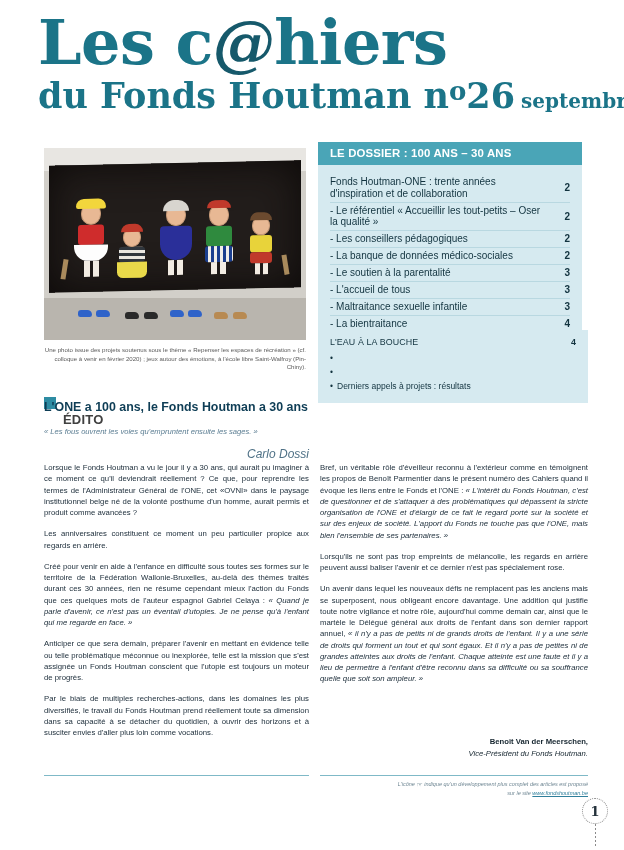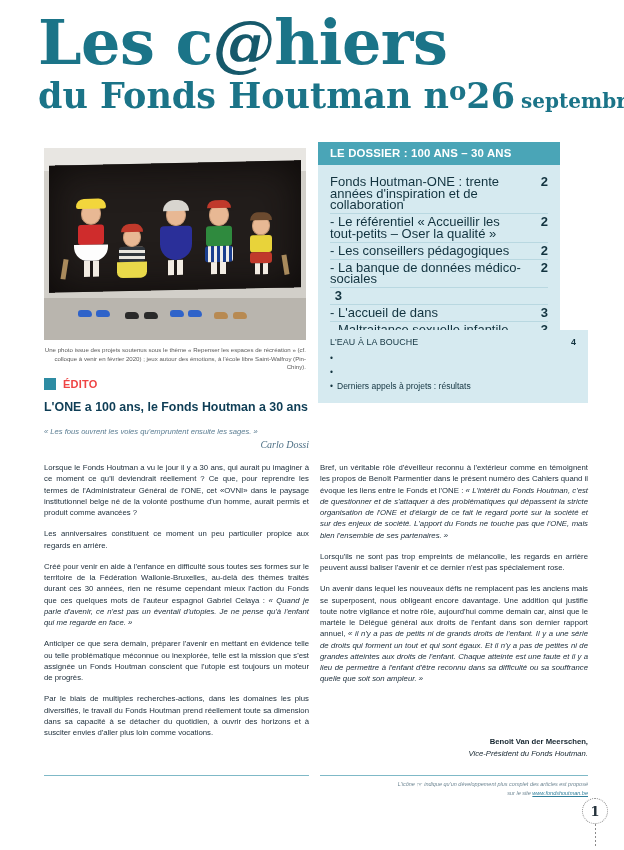--- a/index.html
+++ b/index.html
@@ -119,24 +119,25 @@
   .edito-head {
     position: absolute;
     left: 44px;
     top: 378px;
     display: flex;
     align-items: center;
     gap: 7px;
   }
   .edito-sq { width: 12px; height: 12px; background: #2e8ca3; }
   .edito-title {
-    font-size: 11px;
-    font-weight: 700;
-    color: #ef4444;
+    font-size: 13px;
+    font-weight: 700;
+    color: #404040;
     letter-spacing: 0.2px;
+    margin-top: 34px;
   }
   .edito-sub {
     position: absolute;
     left: 44px;
     top: 400px;
     width: 265px;
     font-size: 12.4px;
     font-weight: 700;
     color: #0e3d55;
   }
@@ -147,24 +148,23 @@
     top: 426px;
     width: 265px;
     font-size: 7.6px;
     font-style: italic;
     color: #5b7d92;
     line-height: 12px;
   }
   .epigraph .author {
     display: block;
     text-align: right;
-    margin-top: 1px;
-    font-size: 10px;
+    margin-top: 10px;
+    font-size: 12px;
     color: #4f7186;
-    font-family: Liberation Serif, serif;
   }
 
   
   .col {
     position: absolute;
     top: 462px;
     width: 265px;
     font-size: 7.75px;
     line-height: 11.25px;
     color: #1a2b38;
@@ -241,38 +241,38 @@
     width: 1.5px;
     height: 22px;
     background: repeating-linear-gradient(#8a8a8a 0 2px, transparent 2px 4px);
   }
 
   
   .toc {
     position: absolute;
     left: 318px;
     top: 142px;
-    width: 242px;
+    width: 264px;
   }
   .toc-hdr {
     background: #4aa5b7;
     color: #ffffff;
     font-size: 11.4px;
     font-weight: 700;
     padding: 5px 12px 6px 12px;
     letter-spacing: 0.15px;
   }
   .toc-body {
     background: #d6eaf0;
     padding: 9px 12px 9px 12px;
   }
   .toc-row {
     display: flex;
-    align-items: flex-start;
-    font-size: 13px;
+    align-items: center;
+    font-size: 10px;
     line-height: 11.6px;
     color: #12333f;
     padding: 2.2px 0;
   }
   .toc-row + .toc-row { border-top: 1px solid #b9d8e1; }
   .toc-row .t { flex: 1; padding-right: 10px; }
   .toc-row .pg { font-weight: 700; width: 12px; text-align: right; }
 
   .toc2 {
     position: absolute;
@@ -403,24 +403,25 @@
         </div>
         <div class="toc-row">
           <span class="t">- Les conseillers pédagogiques</span>
           <span class="pg">2</span>
         </div>
         <div class="toc-row">
           <span class="t">- La banque de données médico-sociales</span>
           <span class="pg">2</span>
         </div>
         <div class="toc-row">
+          <span class="t">- Le soutien à la parentalité</span>
           <span class="pg">3</span>
         </div>
         <div class="toc-row">
-          <span class="t">- L'accueil de dans</span>
+          <span class="t">- L'accueil de tous</span>
           <span class="pg">3</span>
         </div>
         <div class="toc-row">
           <span class="t">- Maltraitance sexuelle infantile</span>
           <span class="pg">3</span>
         </div>
         <div class="toc-row">
           <span class="t">- La bientraitance</span>
           <span class="pg">4</span>
         </div>

